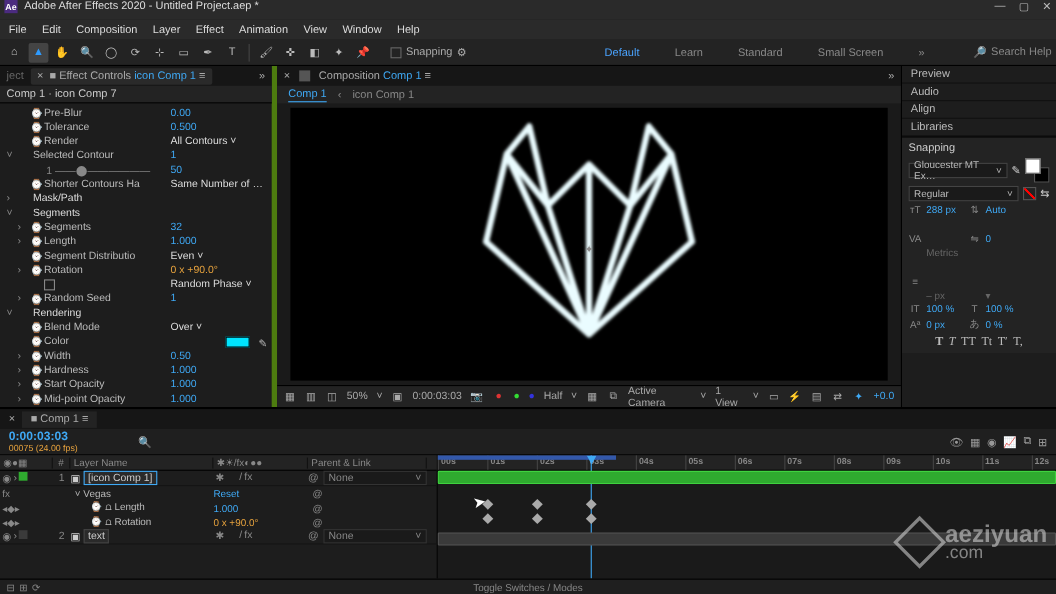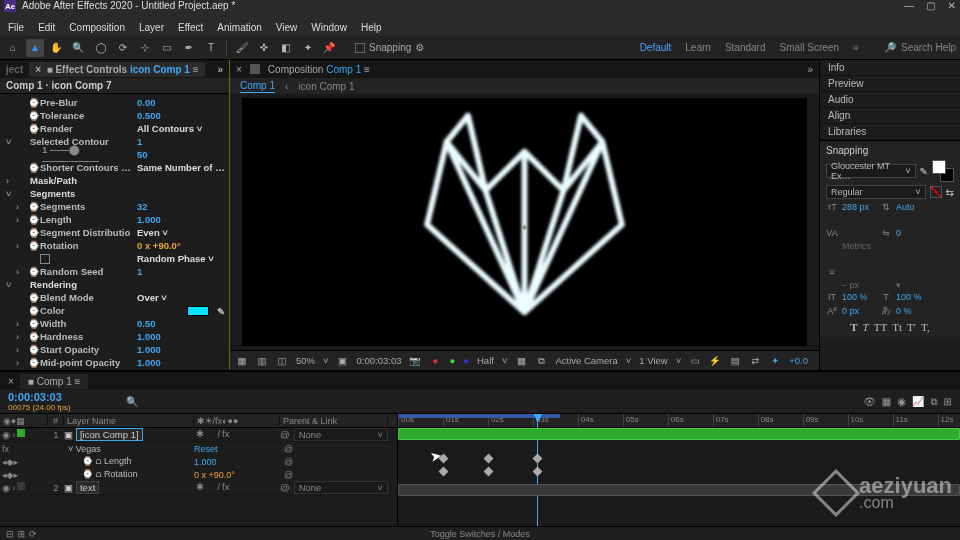--- a/index.html
+++ b/index.html
@@ -7,25 +7,25 @@
   .title-bar { height: 18px; background: #2a2a2a; display: flex; align-items: flex-start; padding: 0 4px; color: #ddd; }
   .title-bar .logo { width: 12px; height: 12px; background: #4b2b7f; margin-right: 6px; display: inline-flex; align-items: center; justify-content: center; font-size: 8px; color: #fff; font-weight: bold; }
   .title-bar .win-controls { margin-left: auto; display: flex; gap: 12px; font-size: 10px; color: #bbb; }
   .menu-bar { height: 18px; background: #2a2a2a; display: flex; align-items: center; gap: 14px; padding: 0 8px; }
   .menu-bar span { color: #ddd; cursor: default; }
   .tool-bar { height: 24px; background: #232323; border-bottom: 1px solid #000; display: flex; align-items: center; padding: 0 4px; gap: 4px; }
   .tool-bar .tool { width: 18px; height: 18px; display: inline-flex; align-items: center; justify-content: center; color: #bbb; border-radius: 2px; }
   .tool-bar .tool.sel { background: #444; color: #2e9bff; }
   .tool-bar .sep { width: 1px; height: 16px; background: #444; margin: 0 2px; }
   .tool-bar .snapping-zone { margin-left: 12px; display: flex; align-items: center; gap: 4px; color: #aaa; }
-  .tool-bar .workspaces { margin-left: auto; display: flex; gap: 14px; align-items: flex-end; color: #888; padding-left: 28px; }
+  .tool-bar .workspaces { margin-left: auto; display: flex; gap: 32px; align-items: flex-end; color: #888; padding-left: 28px; }
   .tool-bar .workspaces .active { color: #4aa3ff; }
   .tool-bar .workspaces .sbox { display: flex; align-items: center; gap: 4px; color: #888; margin-left: 12px; }
   .main { display: flex; height: 310px; }
-  .left-panel { width: 230px; background: #1d1d1d; border-right: 1px solid #4d7c0f; display: flex; flex-direction: column; font-weight: bold; }
+  .left-panel { width: 252px; background: #1d1d1d; border-right: 5px solid #4d7c0f; display: flex; flex-direction: column; }
   .panel-tab-row { height: 18px; background: #161616; display: flex; align-items: center; padding: 0 6px; color: #aaa; gap: 6px; }
   .panel-tab-row .tab-pill { background: #2a2a2a; padding: 2px 6px; border-radius: 2px; }
   .panel-tab-row .tab-pill .blue { color: #3fa9f5; }
   .panel-tab-row .hamb { margin-left: auto; }
   .ec-subtitle { padding: 2px 6px; color: #ccc; background:#232323; border-bottom:1px solid #000;}
   .effects-list { flex: 1; overflow: hidden; padding: 2px 2px 2px 6px; font-size: 9.5px; }
   .eff-row { display: flex; align-items: center; height: 13px; gap: 4px; }
   .eff-row .tw { width: 8px; color: #888; }
   .eff-row .sw { width: 8px; color: #888; }
   .eff-row .lbl { flex: 1; color:#bbb; white-space: nowrap; overflow: hidden; text-overflow: ellipsis;}
@@ -88,21 +88,21 @@
   .tl-sub { display:flex; align-items:center; height:13px; font-size:9px;}
   .tl-sub .s1{width:48px; display:flex; gap:2px; padding-left:2px; color:#888;}
   .tl-sub .s3{width:146px; padding-left:20px; color:#bbb;}
   .tl-sub .s3.prop{ padding-left:34px; color:#bbb;}
   .tl-sub .sval{ width:86px; color:#3fa9f5;}
   .tl-sub .sval.orange{ color:#e8a33d;}
   .tl-sub .sico{ width:108px; color:#888; padding-left:4px;}
   .tl-right { flex:1; background:#1a1a1a; position:relative;}
   .ruler { height:14px; background:#232323; border-bottom:1px solid #000; position:relative; font-size:8px; color:#888;}
   .ruler .tick{ position:absolute; top:0; height:100%; border-left:1px solid #444;}
-  .ruler .tick span{ position:absolute; top:1px; left:2px;}
+  .ruler .tick span{ position:absolute; top:1px; left:2px;font-weight:bold;}
   .playhead { position:absolute; top:0; bottom:0; width:1px; background:#3fa9f5;}
   .playhead::before{ content:""; position:absolute; top:0; left:-4px; width:9px; height:8px; background:#3fa9f5; clip-path: polygon(0 0,100% 0,50% 100%);}
   .workbar{ position:absolute; top:0; height:4px; background:#3358aa; }
   .track-area{ position:absolute; top:14px; left:0; right:0;}
   .bar{ position:absolute; height:12px; border-radius:1px;}
   .bar.green{ background:#2faa2f; border:1px solid #3fd23f;}
   .bar.grey{ background:#3a3a3a; border:1px solid #555;}
   .kf{ position:absolute; width:7px; height:7px; background:#aaa; transform:rotate(45deg);}
   .tl-footer{ height:14px; background:#1f1f1f; border-top:1px solid #000; display:flex; align-items:center; justify-content:center; color:#888; font-size:9px; position:relative;}
   .tl-footer .left-icons{ position:absolute; left:6px; display:flex; gap:4px;}
@@ -362,21 +362,20 @@
       <span class="vc-icon">▭</span>
       <span class="vc-icon">⚡</span>
       <span class="vc-icon">▤</span>
       <span class="vc-icon">⇄</span>
       <span class="vc-icon" style="color:#3fa9f5">✦</span>
       <span style="color:#3fa9f5">+0.0</span>
     </div>
   </div>
 
   <div class="right-panel">
-    <div class="rp-row">Info</div>
     <div class="rp-row">Preview</div>
     <div class="rp-row">Audio</div>
     <div class="rp-row">Align</div>
     <div class="rp-row">Libraries</div>
     <div class="char-panel">
       <div class="char-head">Snapping</div>
       <div class="char-line">
         <div class="sel-box">
             <span>Gloucester MT Ex…</span>
             <span>˅</span>

